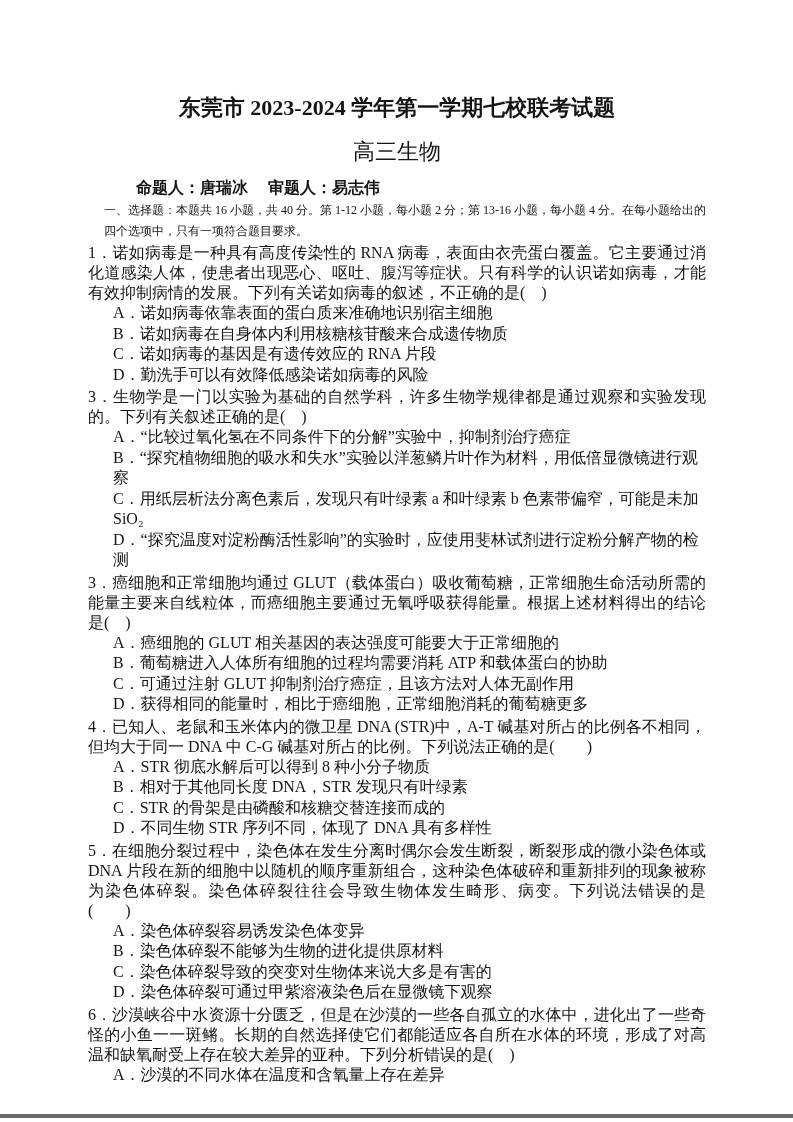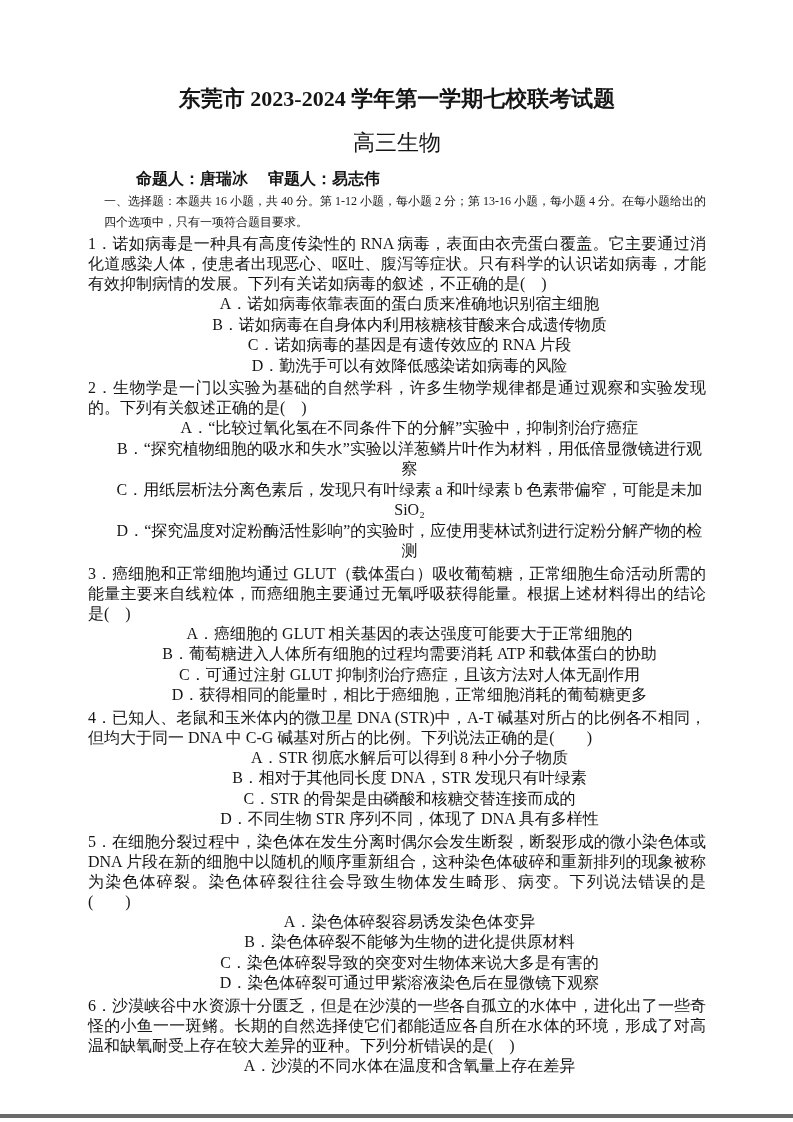--- a/index.html
+++ b/index.html
@@ -8,21 +8,21 @@
     width: 793px;
     height: 1122px;
     background: #ffffff;
     overflow: hidden;
     font-family: "Liberation Serif", "DejaVu Serif", serif;
     color: #151515;
   }
   .content {
     position: absolute;
     left: 88px;
-    top: 85px;
+    top: 94px;
     width: 618px;
   }
   .title {
     font-size: 22px;
     font-weight: bold;
     text-align: center;
     margin: 0;
     line-height: 28px;
   }
   .subject {
@@ -50,21 +50,21 @@
     font-size: 16px;
     line-height: 20px;
     margin: 0;
     text-align: justify;
   }
   .question .option {
     font-size: 16px;
     line-height: 20.5px;
     margin: 0;
     padding-left: 25px;
-    text-align: center;
+    text-align: left;
   }
   .footer-bar {
     position: absolute;
     left: 0;
     top: 1114px;
     width: 793px;
     height: 4px;
   }
 </style>
 </head>
@@ -78,21 +78,21 @@
     <p class="intro">一、选择题：本题共 16 小题，共 40 分。第 1-12 小题，每小题 2 分；第 13-16 小题，每小题 4 分。在每小题给出的四个选项中，只有一项符合题目要求。</p>
     <div>
         <div class="question">
           <p class="stem">1．诺如病毒是一种具有高度传染性的 RNA 病毒，表面由衣壳蛋白覆盖。它主要通过消化道感染人体，使患者出现恶心、呕吐、腹泻等症状。只有科学的认识诺如病毒，才能有效抑制病情的发展。下列有关诺如病毒的叙述，不正确的是(　)</p>
           <p class="option">A．诺如病毒依靠表面的蛋白质来准确地识别宿主细胞</p>
           <p class="option">B．诺如病毒在自身体内利用核糖核苷酸来合成遗传物质</p>
           <p class="option">C．诺如病毒的基因是有遗传效应的 RNA 片段</p>
           <p class="option">D．勤洗手可以有效降低感染诺如病毒的风险</p>
         </div>
         <div class="question">
-          <p class="stem">2．生物学是一门以实验为基础的自然学科，许多生物学规律都是通过观察和实验发现的。下列有关叙述正确的是(　)</p>
+          <p class="stem">3．生物学是一门以实验为基础的自然学科，许多生物学规律都是通过观察和实验发现的。下列有关叙述正确的是(　)</p>
           <p class="option">A．“比较过氧化氢在不同条件下的分解”实验中，抑制剂治疗癌症</p>
           <p class="option">B．“探究植物细胞的吸水和失水”实验以洋葱鳞片叶作为材料，用低倍显微镜进行观察</p>
           <p class="option">C．用纸层析法分离色素后，发现只有叶绿素 a 和叶绿素 b 色素带偏窄，可能是未加 SiO₂</p>
           <p class="option">D．“探究温度对淀粉酶活性影响”的实验时，应使用斐林试剂进行淀粉分解产物的检测</p>
         </div>
         <div class="question">
           <p class="stem">3．癌细胞和正常细胞均通过 GLUT（载体蛋白）吸收葡萄糖，正常细胞生命活动所需的能量主要来自线粒体，而癌细胞主要通过无氧呼吸获得能量。根据上述材料得出的结论是(　)</p>
           <p class="option">A．癌细胞的 GLUT 相关基因的表达强度可能要大于正常细胞的</p>
           <p class="option">B．葡萄糖进入人体所有细胞的过程均需要消耗 ATP 和载体蛋白的协助</p>
           <p class="option">C．可通过注射 GLUT 抑制剂治疗癌症，且该方法对人体无副作用</p>

